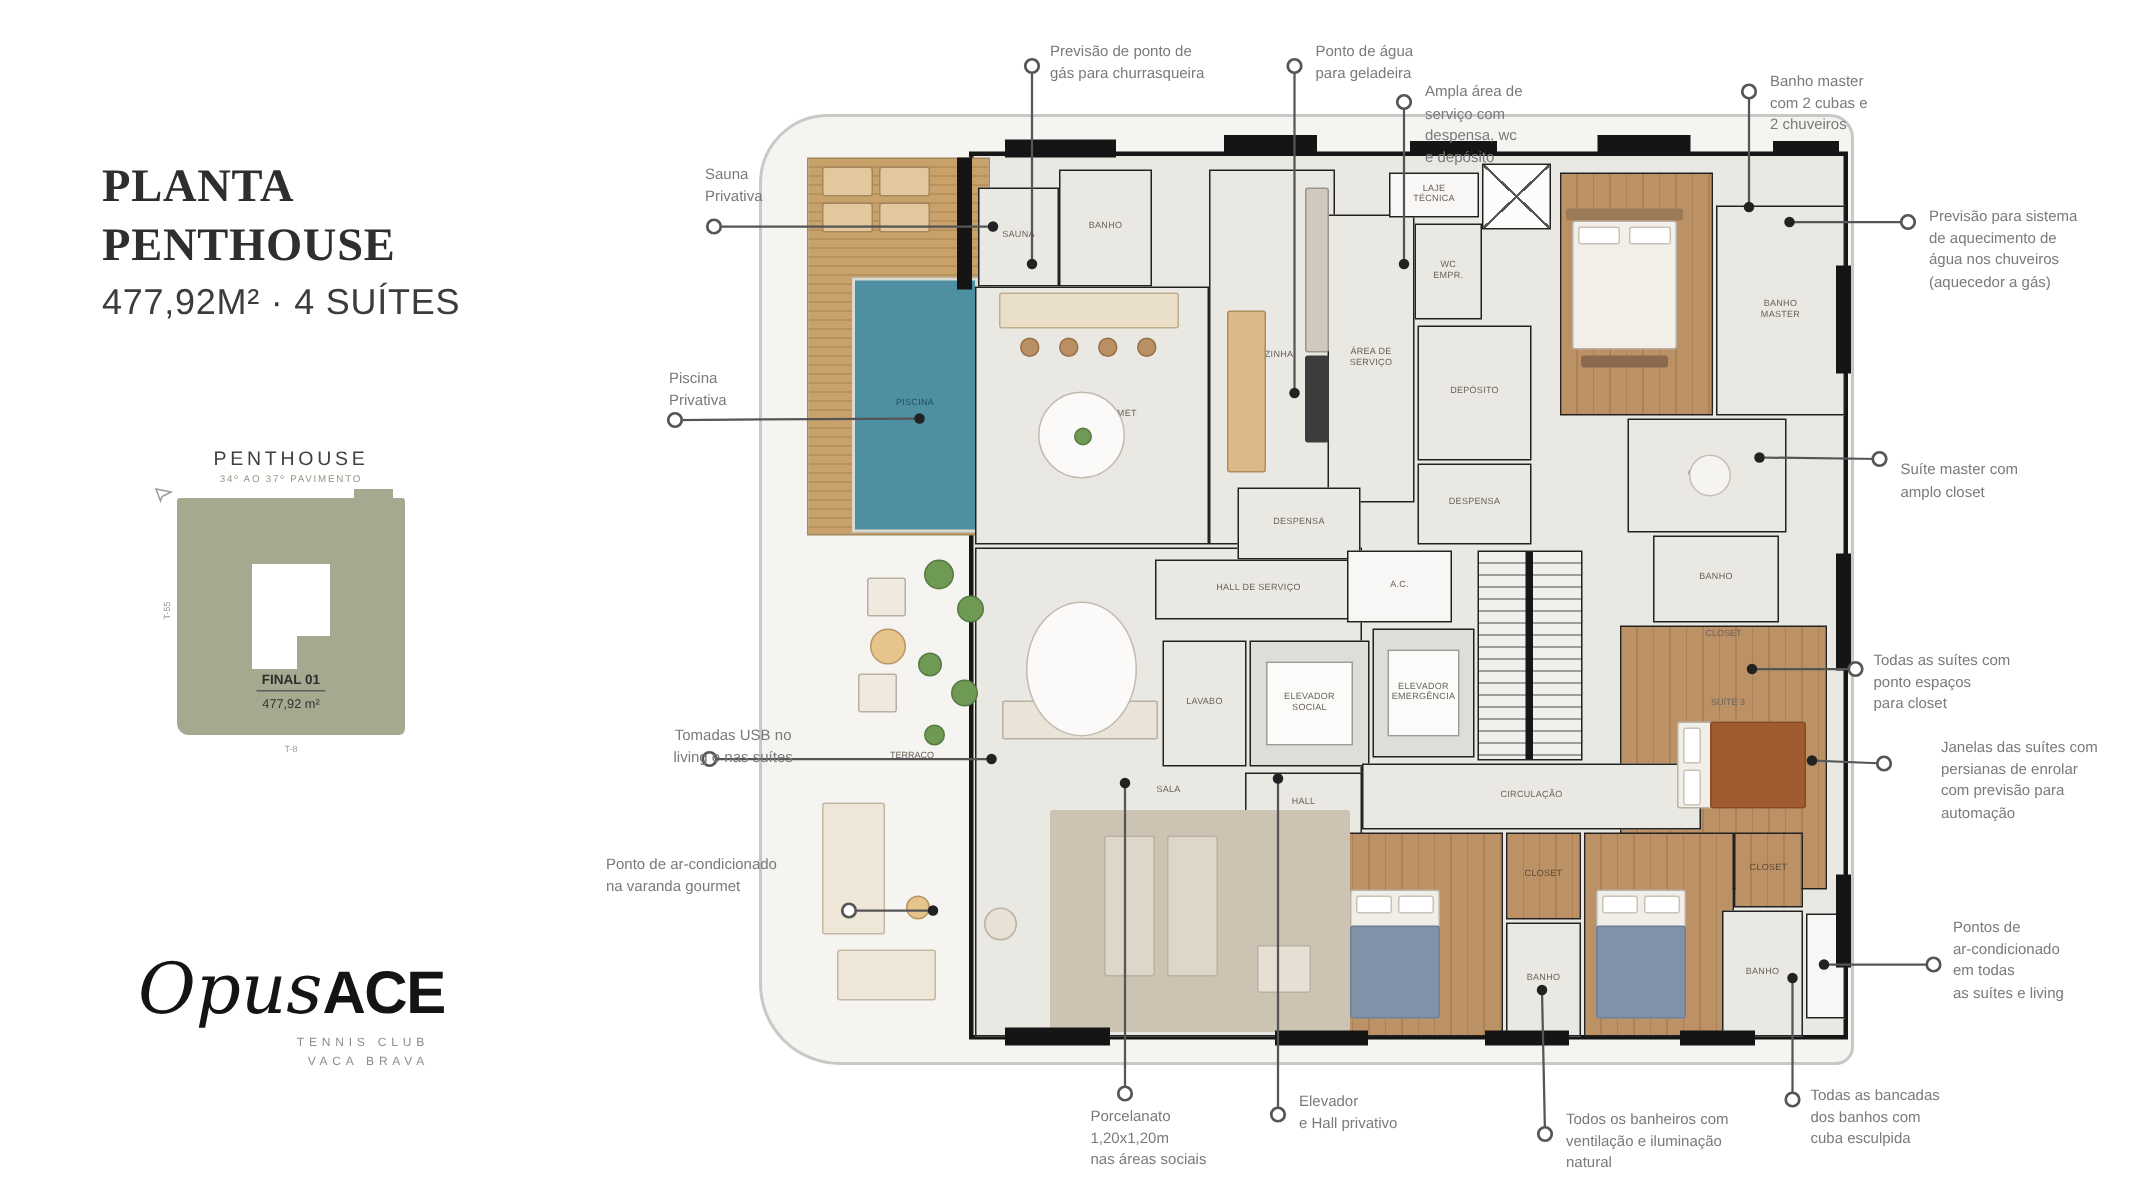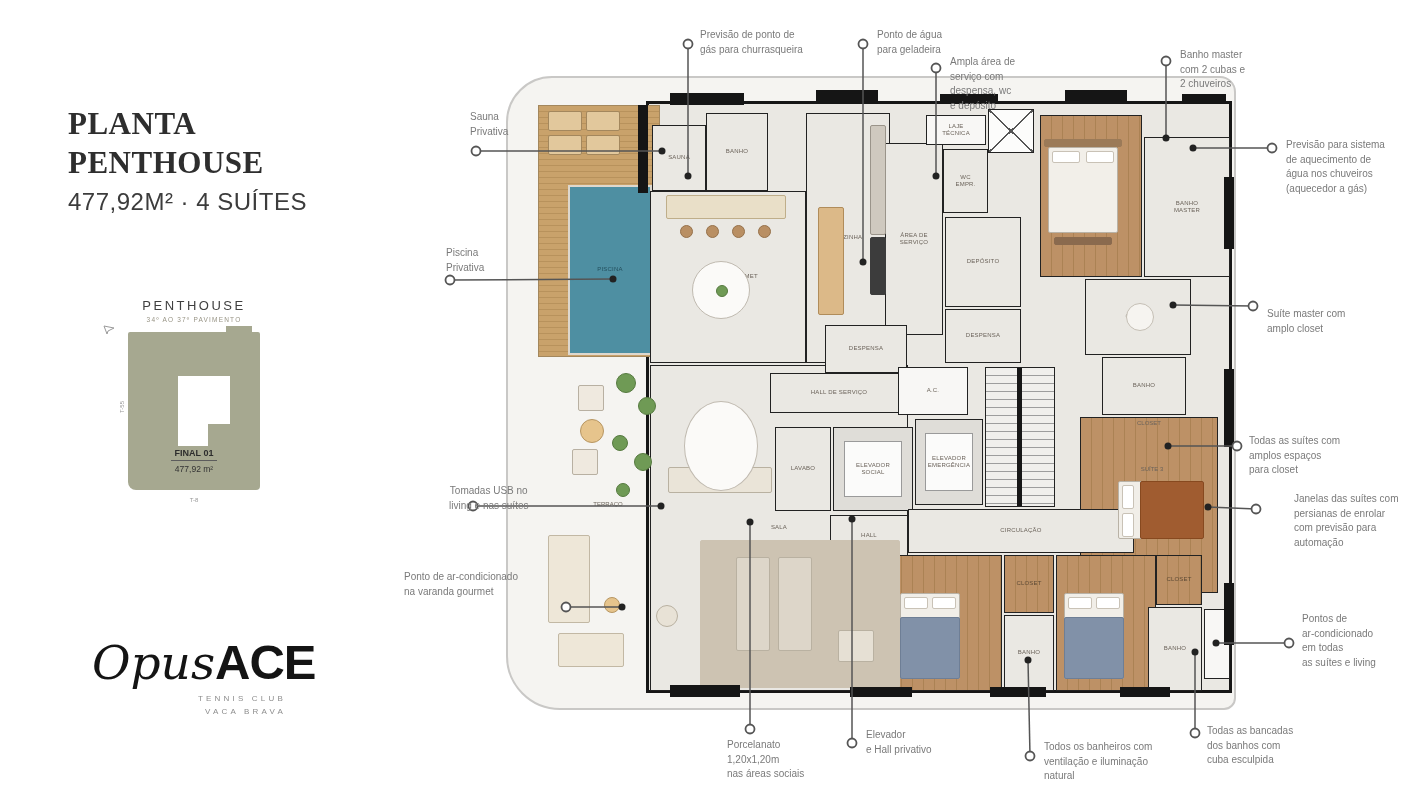--- a/index.html
+++ b/index.html
@@ -5,36 +5,36 @@
   html,body{margin:0;padding:0;background:#fff;}
   #stage{position:relative;width:1422px;height:800px;background:#ffffff;overflow:hidden;
          font-family:"Liberation Sans",sans-serif;}
   
   .title{position:absolute;left:68px;top:104px;color:#2e2e2e;}
   .title .big{font-size:31px;font-weight:bold;letter-spacing:.5px;line-height:39px;font-family:Liberation Serif, serif;}
   .title .sub{font-size:24px;font-weight:300;color:#3c3c3c;margin-top:6px;letter-spacing:.5px;}
   .siteplan{position:absolute;left:96px;top:298px;width:196px;text-align:center;color:#444;}
   .siteplan .sp-head{font-size:13px;letter-spacing:2.5px;color:#3f3f3f;}
   .siteplan .sp-sub{font-size:6.5px;letter-spacing:1.2px;color:#979384;margin-top:3px;}
-  .sp-block{position:relative;width:132px;height:158px;margin:9px auto 0;background:#a6a890;
+  .sp-block{position:relative;width:152px;height:158px;margin:9px auto 0;background:#a6a890;
             border-radius:2px 2px 4px 8px;}
   .sp-tab{position:absolute;top:-6px;right:8px;width:26px;height:7px;background:#a6a890;}
   .sp-cut1{position:absolute;left:50px;top:44px;width:52px;height:48px;background:#fff;}
   .sp-cut2{position:absolute;left:50px;top:92px;width:30px;height:22px;background:#fff;}
   .sp-final{position:absolute;left:0;right:0;bottom:16px;}
   .sp-final .f1{display:inline-block;font-size:9px;font-weight:bold;color:#2d2d2d;
                 border-bottom:1px solid #5c5c5c;padding:0 4px 2px;}
   .sp-final .f2{font-size:8.5px;color:#333;margin-top:3px;}
   .sp-left{position:absolute;left:-12px;top:72px;font-size:6px;color:#999;transform:rotate(-90deg);}
   .sp-bottom{font-size:6px;color:#999;margin-top:7px;}
   .sp-north{position:absolute;left:6px;top:24px;}
   .brand{position:absolute;left:92px;top:634px;width:196px;color:#141414;}
   .brand .row{display:flex;align-items:baseline;text-align:center;}
   .brand .script{font-family:"DejaVu Serif",serif;font-style:italic;font-size:47px;line-height:52px;}
-  .brand .bold{font-size:49px;font-weight:bold;letter-spacing:-1px;}
+  .brand .bold{font-size:40px;font-weight:bold;letter-spacing:-1px;}
   .brand .subtxt{text-align:right;font-size:8px;letter-spacing:3.2px;color:#8d8d8d;line-height:13px;margin-top:2px;padding-right:2px;}
   
   #plan-wrap{position:absolute;left:498px;top:68px;width:748px;height:650px;}
   #balcony{position:absolute;left:8px;top:8px;width:726px;height:630px;background:#f5f4f1;
            border:2px solid #c9c8c6;border-radius:46px 16px 12px 54px;}
   #planArea{position:absolute;left:22px;top:17px;width:712px;height:618px;}
   #interior{position:absolute;left:126px;top:16px;width:586px;height:592px;background:#eae8e3;
             border:3px solid #161616;box-sizing:border-box;}
   .room{position:absolute;box-sizing:border-box;border:1.5px solid #222;display:flex;
         align-items:center;justify-content:center;z-index:2;}
@@ -343,21 +343,21 @@
     <div class="callout" style="left: 1180px; top: 48px;">Banho master
 com 2 cubas e
 2 chuveiros</div>
     <div class="callout" style="left: 1286px; top: 138px;">Previsão para sistema
 de aquecimento de
 água nos chuveiros
 (aquecedor a gás)</div>
     <div class="callout" style="left: 1267px; top: 296px; margin-top: 11px;">Suíte master com
 amplo closet</div>
     <div class="callout" style="left: 1249px; top: 434px;">Todas as suítes com
-amplos espaços
+ponto espaços
 para closet</div>
     <div class="callout" style="left: 1270px; top: 492px; margin-left: 24px;">Janelas das suítes com
 persianas de enrolar
 com previsão para
 automação</div>
     <div class="callout" style="left: 1302px; top: 612px;">Pontos de
 ar-condicionado
 em todas
 as suítes e living</div>
     <div class="callout" style="left: 1207px; top: 724px;">Todas as bancadas

